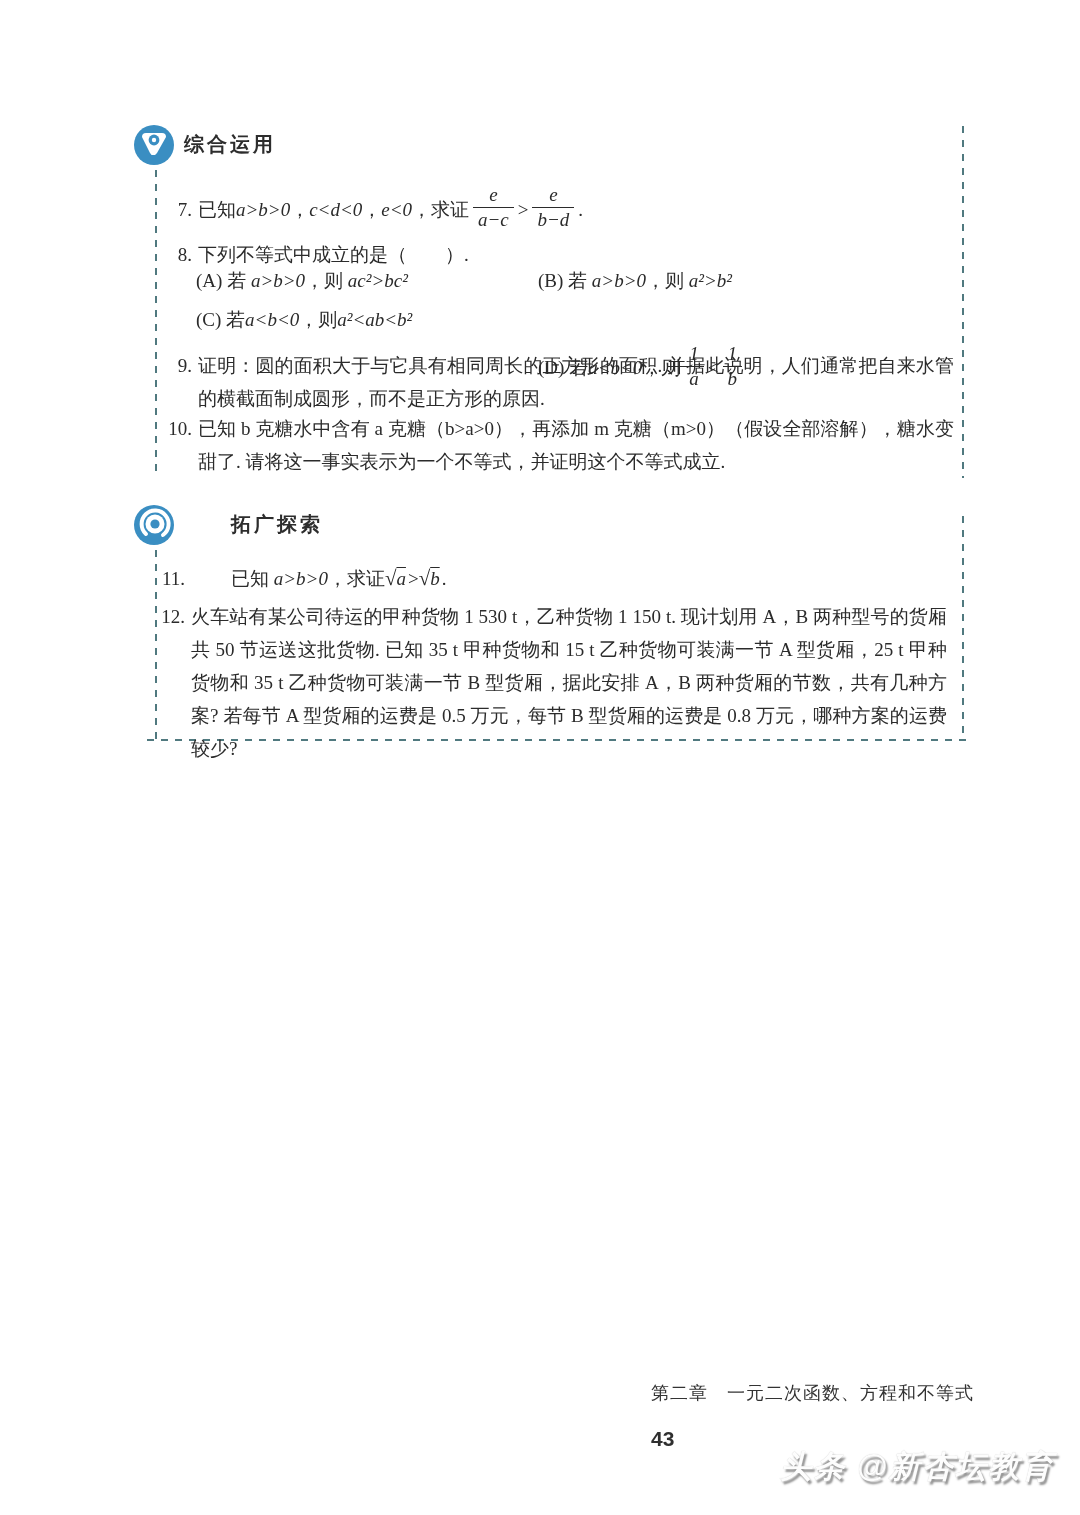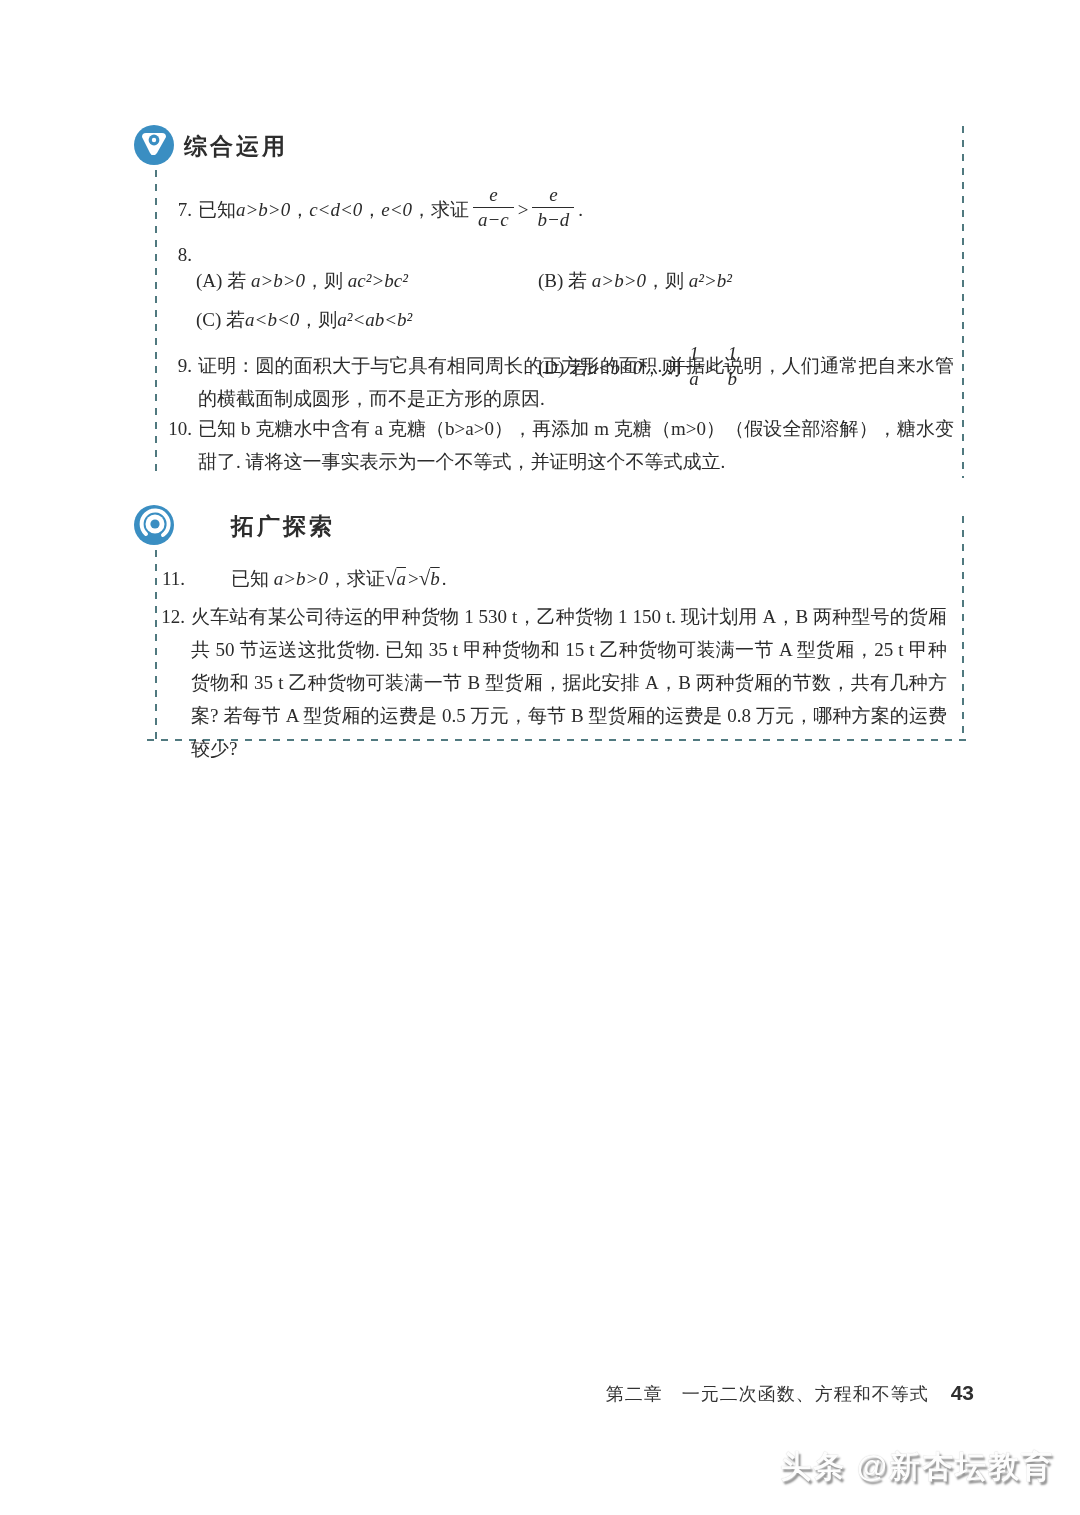--- a/index.html
+++ b/index.html
@@ -15,48 +15,48 @@
   
   .vline { position:absolute; width:2px;
     background:repeating-linear-gradient(to bottom,#50797f 0 7px,transparent 7px 14px); }
   .hline { position:absolute; height:2px;
     background:repeating-linear-gradient(to right,#50797f 0 7px,transparent 7px 14px); }
 
   .section-icon { position:absolute; width:42px; height:42px; }
   .section-title {
     position:absolute;
     font-family:"Liberation Sans","DejaVu Sans",sans-serif;
-    font-weight:700; font-size:23px; color:#2d2d2d; letter-spacing:3px;
+    font-weight:700; font-size:20px; color:#2d2d2d; letter-spacing:3px;
   }
 
   .prob { position:absolute; display:flex; font-size:19px; line-height:33px; }
   .pnum { flex:0 0 30px; text-align:right; margin-right:6px; white-space:nowrap; }
   .ptext { width:756px; text-align:justify; }
   .row { position:absolute; font-size:19px; }
   .m { font-style:italic; }
   .frac { display:inline-block; vertical-align:middle; text-align:center;
           line-height:1.12; font-style:italic; margin:0 4px; transform:translateY(-2px); }
   .frac .fn { display:block; padding:0 5px 1px; border-bottom:1.5px solid #2b2b2b; }
   .frac .fd { display:block; padding:1px 5px 0; }
   .sqrt { white-space:nowrap; }
   .sqrt .rad { font-style:normal; font-size:21px; }
   .sqrt .ovl { font-style:italic; text-decoration:overline; padding-right:2px; }
   .vc { display:inline-flex; align-items:center; }
 
   .footer { position:absolute; top:1381px; right:106px;
-    display:flex; align-items:baseline; gap:22px; }
+    display:flex; align-items:baseline; gap:22px;flex-direction:column; }
   .footer-chapter { font-size:18px; color:#333; letter-spacing:1px; }
   .footer-page { font-family:Liberation Sans, sans-serif;
     font-size:21px; font-weight:700; color:#2f2f2f; }
 
   .watermark { position:absolute; top:1446px; right:26px;
     font-family:"Liberation Sans","DejaVu Sans",sans-serif;
     font-size:31px; font-weight:700; letter-spacing:2px;
     color:#fdfdfd;
-    text-shadow:2px 3px 2px #949494, 0 0 1px #c4c4c4; }
+    text-shadow:2px 3px 2px #949494, 0 0 1px #c4c4c4;font-style:italic; }
 </style>
 </head>
 <body>
 
 <div class="page">
 
   <div class="vline" style="left:155px; top:170px; height:308px;"></div>
   <div class="vline" style="left:962px; top:126px; height:352px;"></div>
   <div class="vline" style="left:155px; top:550px; height:189px;"></div>
   <div class="vline" style="left:962px; top:516px; height:223px;"></div>
@@ -89,20 +89,21 @@
         <span class="frac">
           <span class="fn">e</span>
           <span class="fd">b−d</span>
         </span>
         <span>.</span>
     </span>
   </div>
 
   <div class="prob" style="left:162px; top:238px;">
     <span class="pnum">8.</span>
+    <span>下列不等式中成立的是（　　）.</span>
   </div>
   <div class="row" style="left:196px; top:268px;">
     <span>(A) 若 </span><span class="m">a&gt;b&gt;0</span><span>，则 </span><span class="m">ac²&gt;bc²</span>
   </div>
   <div class="row" style="left:538px; top:268px;">
     <span>(B) 若 </span><span class="m">a&gt;b&gt;0</span><span>，则 </span><span class="m">a²&gt;b²</span>
   </div>
   <div class="row vc" style="left:196px; top:298px; height:44px;">
     <span>(C) 若 </span>
       <span class="m">a&lt;b&lt;0</span>

